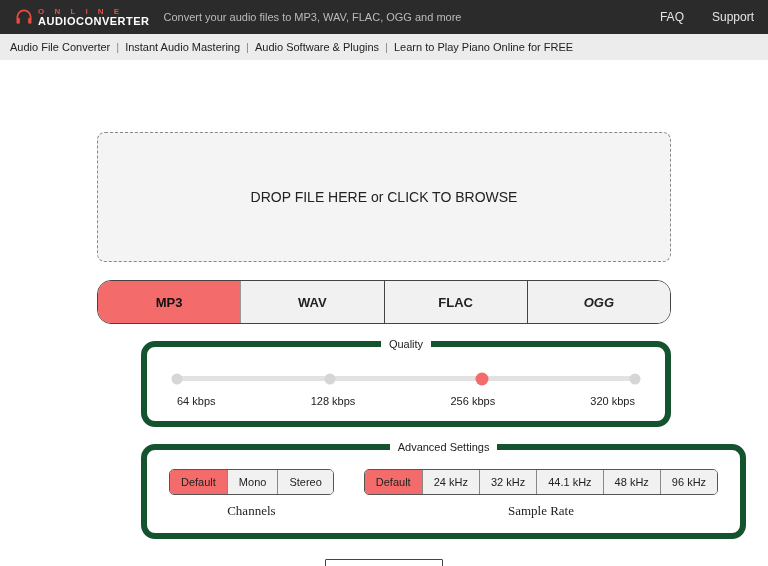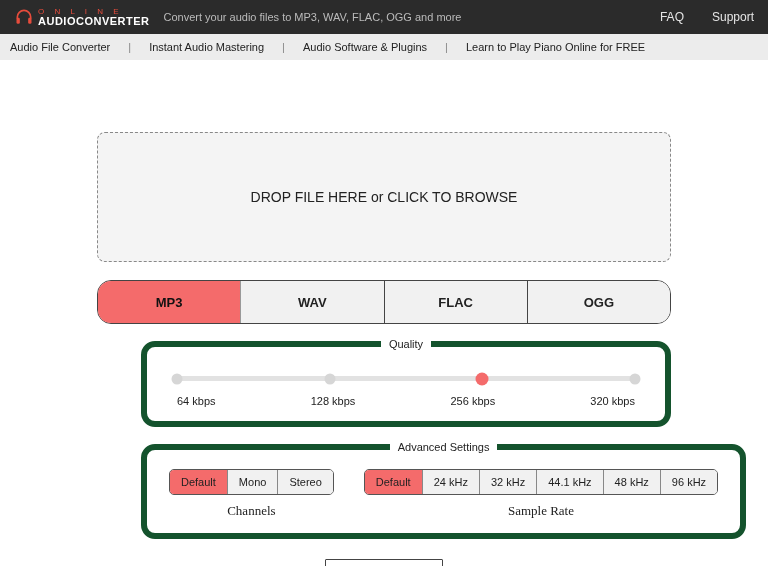--- a/index.html
+++ b/index.html
@@ -2,37 +2,37 @@
 <html><head>
 <meta charset="utf-8">
 <style>
 * { box-sizing: border-box; margin: 0; padding: 0; }
 body { font-family: Arial, Helvetica, sans-serif; font-size: 13px; color: #222; background: #fff; width: 768px; }
 
 .topbar { background: #2b2b2b; height: 34px; display: flex; align-items: center; padding: 0 14px; color: #ddd; }
 .logo { display: flex; align-items: center; gap: 2px; }
 .logo-icon svg { display: block; }
 .logo-text { display: flex; flex-direction: column; line-height: 1; margin-left: 2px; }
-.logo-online { color: #e74c3c; font-size: 8px; letter-spacing: 4px; font-weight: normal; }
+.logo-online { color: #e74c3c; font-size: 8px; letter-spacing: 4px; font-weight: bold; }
 .logo-main { color: #fff; font-size: 11px; font-weight: 600; letter-spacing: 0.5px; }
 .tagline { margin-left: 14px; font-size: 11px; color: #bbb; }
 .topnav { margin-left: auto; display: flex; gap: 28px; font-size: 12px; color: #e5e5e5; }
 .topnav span { cursor: pointer; }
 
-.subbar { background: #ececec; height: 26px; display: flex; align-items: center; padding: 0 10px; font-size: 11px; color: #222; gap: 16px; }
+.subbar { background: #ececec; height: 26px; display: flex; align-items: center; padding: 0 10px; font-size: 11px; color: #222; gap: 4px; }
 .subbar span.link { cursor: pointer; }
 .subbar span.sep { color: #888; margin: 0 2px; }
 
 .wrap { width: 574px; margin: 0 auto; padding-top: 72px; }
 
 .dropzone { border: 1px dashed #888; border-radius: 8px; height: 130px; display: flex; align-items: center; justify-content: center; background: #f4f4f4; font-size: 14px; color: #222; cursor: pointer; }
 
 .tabs { display: flex; margin-top: 18px; border: 1px solid #444; border-radius: 14px; overflow: hidden; height: 44px; }
 .tab { flex: 1; display: flex; align-items: center; justify-content: center; font-size: 13px; font-weight: 600; border-right: 1px solid #999; background: #f1f1f1; cursor: pointer; }
-.tab:last-child { border-right: none; }
+.tab:last-child { border-right: none; font-style: italic; }
 .tab.active { background: #f46b6b; color: #111; }
 .tab.mid-border { border-right-color: #444; }
 
 fieldset { border: 6px solid #14532d; border-radius: 14px; margin-top: 14px; padding: 12px 22px 14px; margin-left: 44px; }
 legend { padding: 0 8px; font-size: 11px; text-align: center; }
 fieldset > legend { margin-left: auto; margin-right: auto; }
 
 .slider { position: relative; margin: 14px 8px 0; }
 .track { height: 5px; background: #e2e2e2; border-radius: 3px; position: relative; }
 .dot { position: absolute; top: 50%; width: 11px; height: 11px; border-radius: 50%; background: #d6d6d6; transform: translate(-50%, -50%); }

